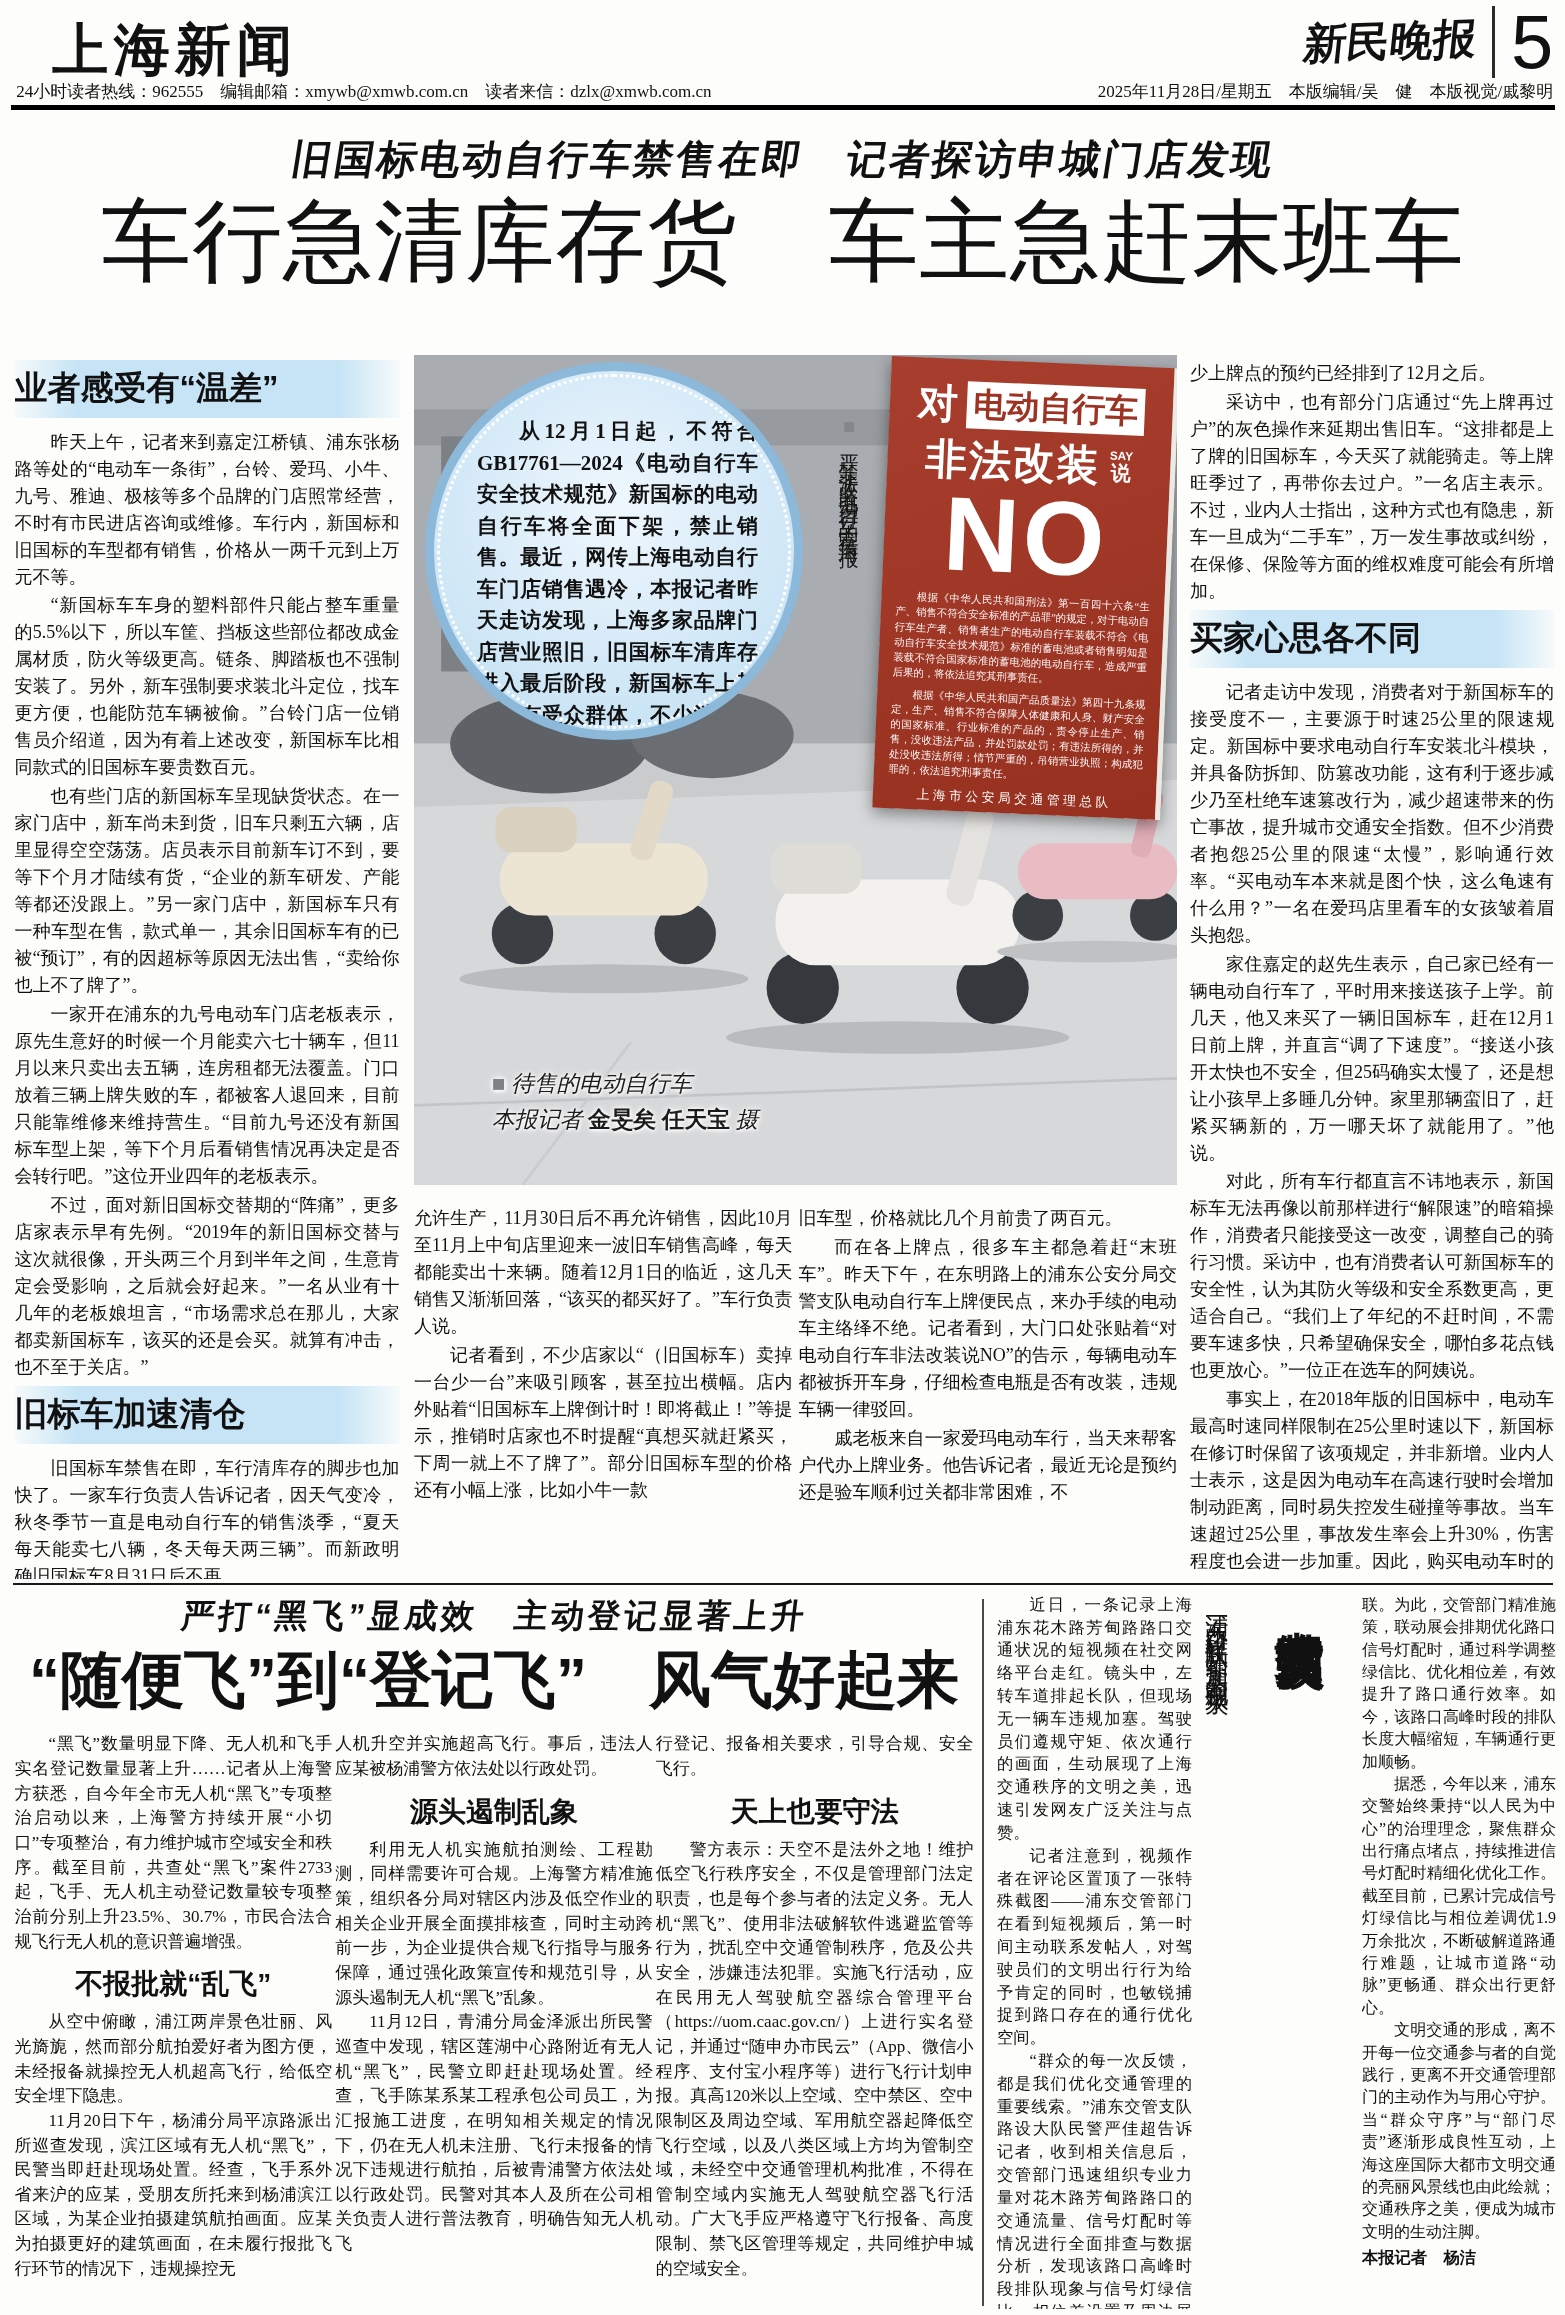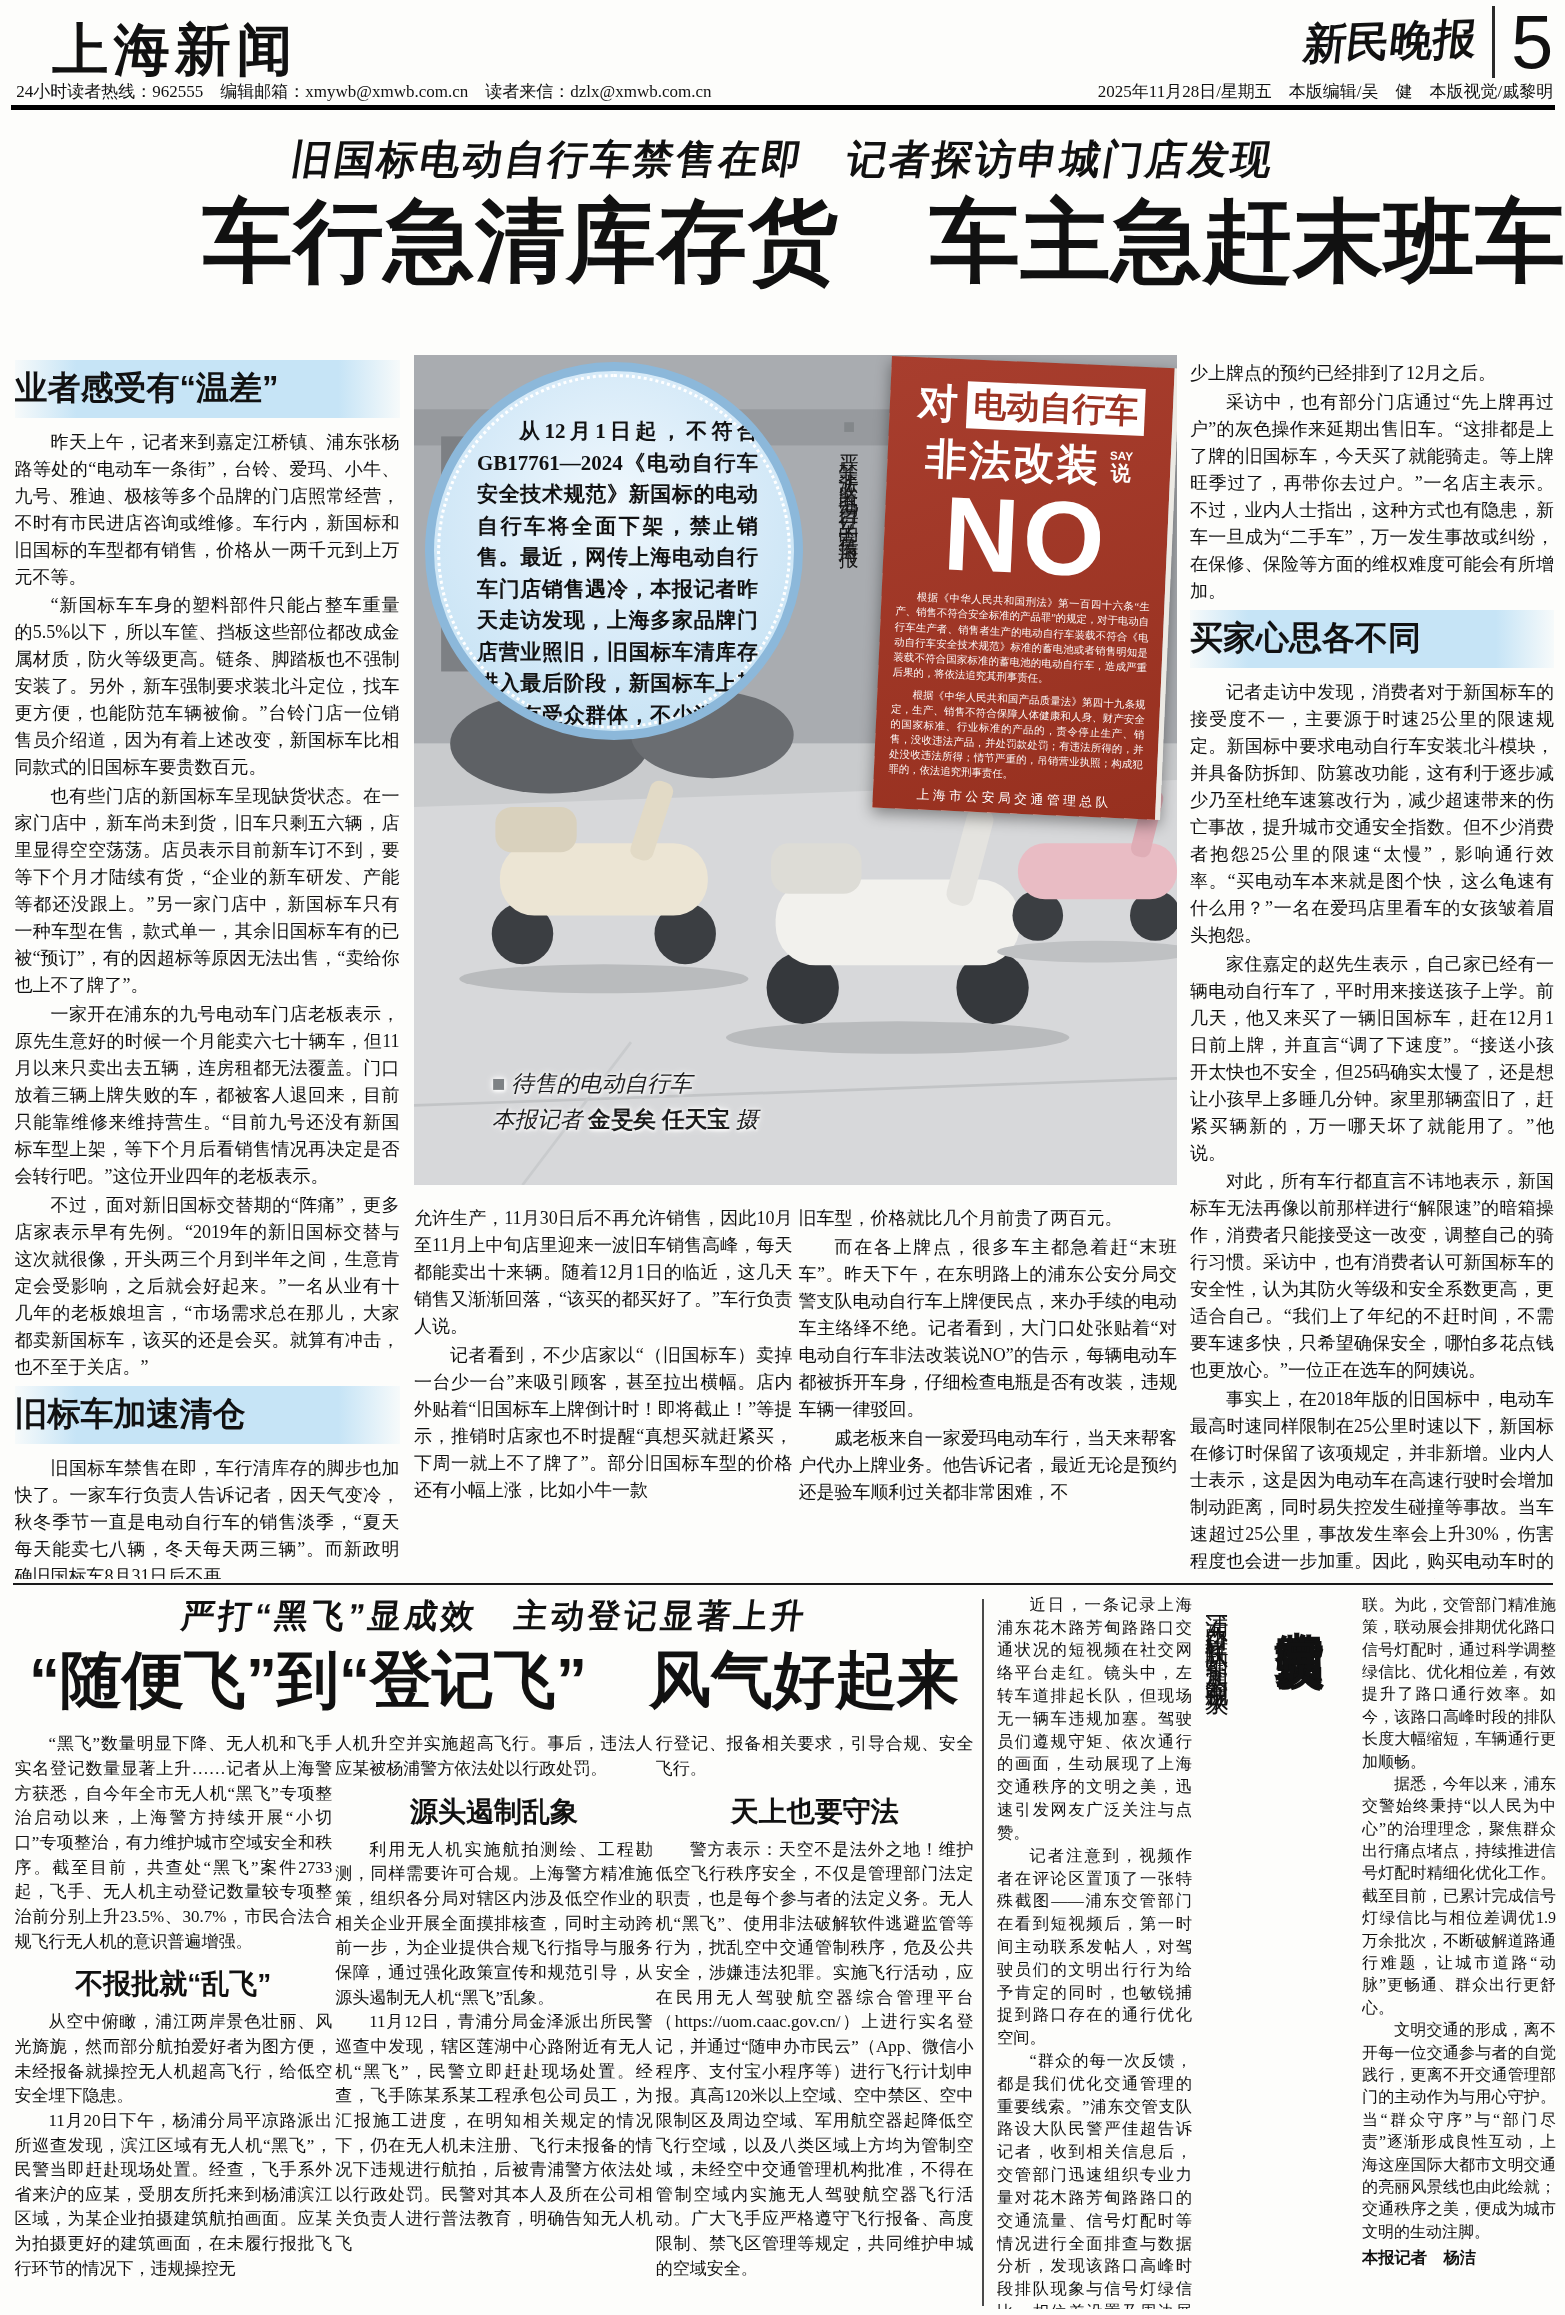--- a/index.html
+++ b/index.html
@@ -15,22 +15,22 @@
               font-family:"Liberation Serif","DejaVu Serif",serif;}
   .mast-bar{width:2.7px;height:72px;background:#2a2a2a;}
   .page-no{font-size:76px;line-height:1;font-family:"Liberation Sans","DejaVu Sans",sans-serif;}
   .info-row{position:absolute;left:16.3px;right:12.7px;top:80px;display:flex;justify-content:space-between;
             font-size:17px;}
   .rule-thick{position:absolute;left:11px;right:11px;top:105px;height:4.5px;background:#000;}
 
   
   .a1-kicker{position:absolute;left:0;right:0;top:132px;text-align:center;font-size:40px;font-weight:800;
              transform:skewX(-9deg);letter-spacing:2.7px;}
-  .a1-headline{position:absolute;left:0;right:0;top:192px;text-align:right;font-size:90px;line-height:1.1;
-               font-weight:700;letter-spacing:0.9px;}
+  .a1-headline{position:absolute;left:0;right:0;top:192px;text-align:center;font-size:90px;line-height:1.1;
+               font-weight:400;letter-spacing:0.9px;}
   .col{position:absolute;overflow:hidden;}
   .col p{font-size:18px;line-height:1.5;text-align:justify;text-indent:2em;margin:0 0 1.8px;}
   .col p.ni{text-indent:0;}
   #a1c1{left:14.5px;top:360px;width:385px;height:1219px;}
   #a1c4{left:1190px;top:360px;width:364px;height:1219px;}
   .band{background:linear-gradient(90deg,rgba(198,228,246,.12),#c6e4f6 16%,#c6e4f6 84%,rgba(198,228,246,.12));
         font-weight:900;font-size:33px;padding:6.3px 0;margin:5.4px 0 11px;
         font-family:"Liberation Sans","DejaVu Sans",sans-serif;}
   .band:first-child{margin-top:0;}
 

